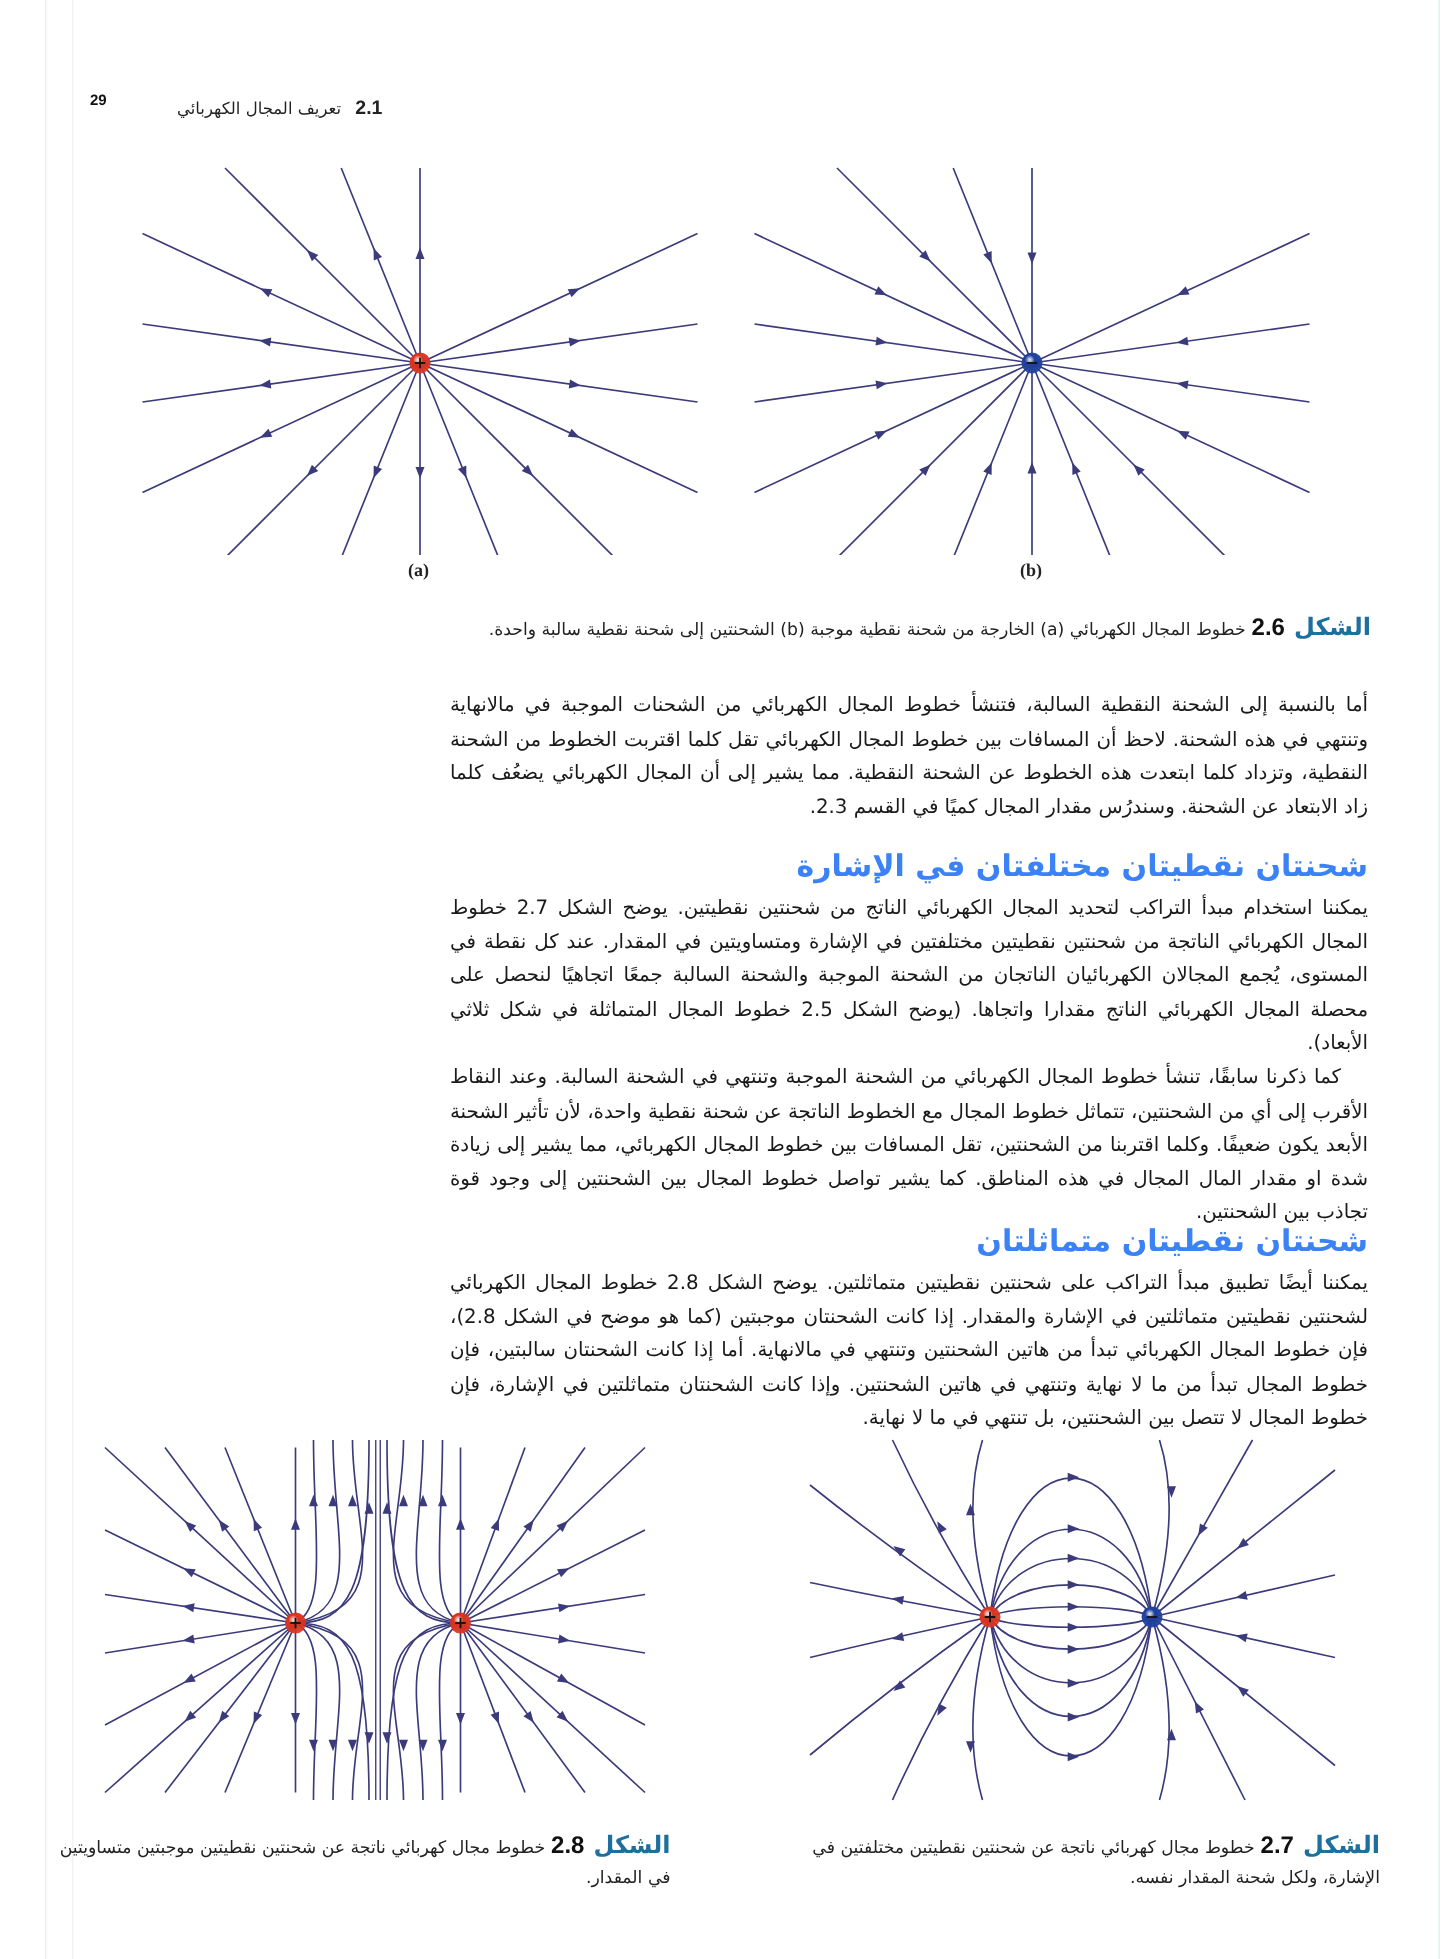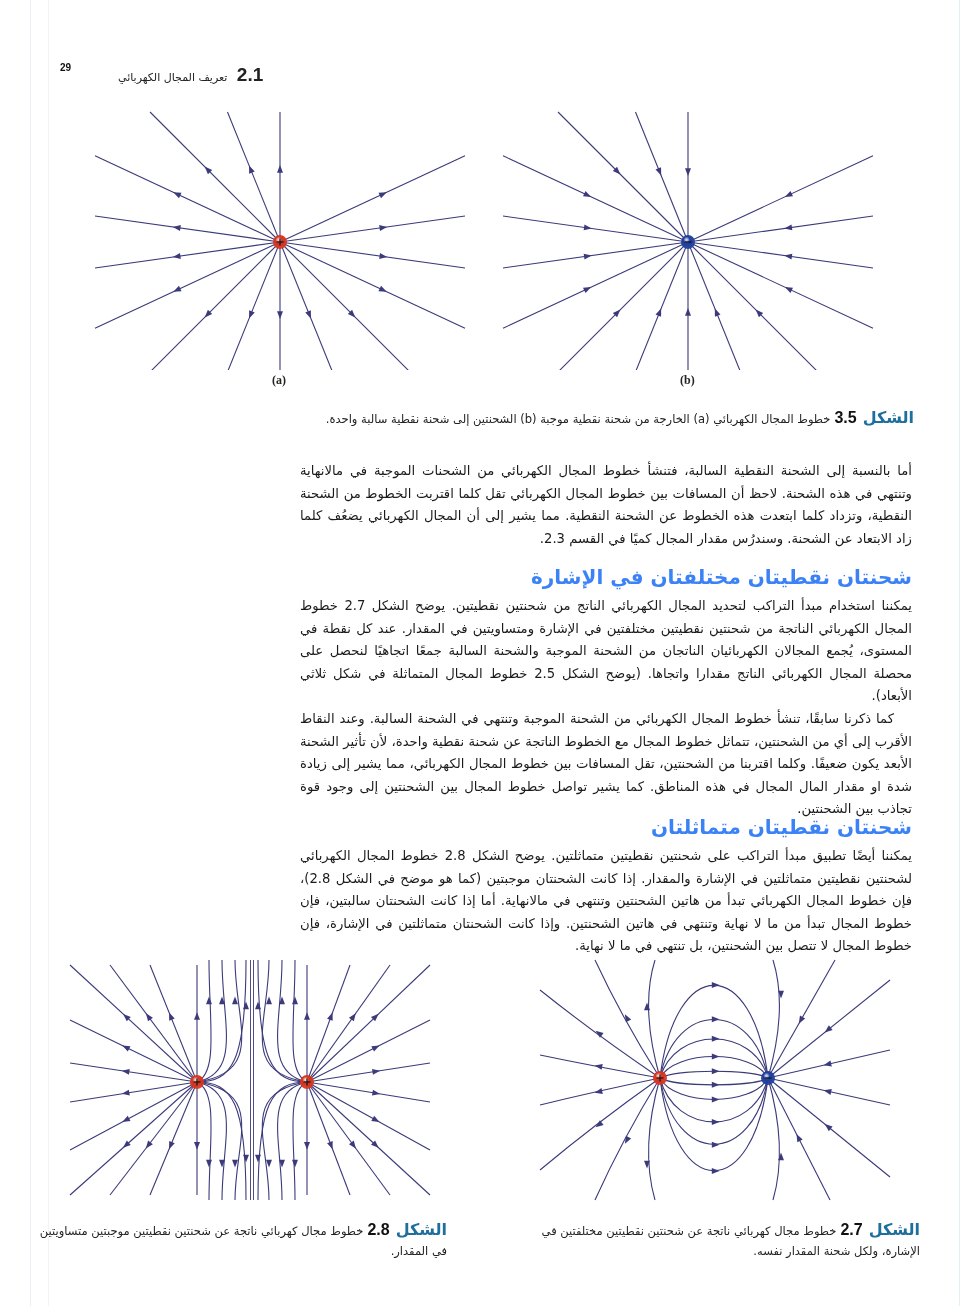--- a/index.html
+++ b/index.html
@@ -6,21 +6,21 @@
   body { width:970px; height:1306px; position:relative; overflow:hidden;
          font-family:"DejaVu Sans", sans-serif; color:#1a1a1a; }
   .edge-left { position:absolute; left:30px; top:0; width:1px; height:1306px; background:#eceff3; }
   .edge-left2 { position:absolute; left:48px; top:0; width:1px; height:1306px; background:#f1f3f6; }
   .edge-right { position:absolute; right:10px; top:0; width:1px; height:1306px; background:#dff1f2; }
 
   .page-num { position:absolute; left:60px; top:62px; font-weight:bold; font-size:10px;
               font-family:"Liberation Sans", sans-serif; color:#111; }
   .running-head { position:absolute; left:118px; top:64px; font-size:11px; direction:rtl;
                   font-family:"DejaVu Sans", sans-serif; color:#222; }
-  .running-head .sec { font-weight:bold; font-size:19px; font-family:"Liberation Sans", sans-serif; margin-left:6px; }
+  .running-head .sec { font-weight:bold; font-size:13px; font-family:"Liberation Sans", sans-serif; margin-left:6px; }
 
   .fig { position:absolute; }
   .fig svg { display:block; }
   .fig-label { position:absolute; font-family:"Liberation Serif", serif; font-weight:bold; font-size:12px; color:#222; }
 
   .caption { position:absolute; direction:rtl; text-align:right; font-size:11.5px; line-height:20px; color:#222;
              font-family:"DejaVu Sans", sans-serif; }
   .caption .cap-word { color:#1f6f9e; font-weight:bold; font-size:16px;text-align:center; }
   .caption .cap-num { font-weight:bold; font-size:16px; font-family:"Liberation Sans", sans-serif; color:#111; margin:0 6px 0 4px; }
 
@@ -133,21 +133,21 @@
           <stop offset="100%" stop-color="#1f3f9e" stop-opacity="0.9"></stop>
         </radialGradient>
       </defs>
       <circle cx="188" cy="132" r="7" fill="url(#g26b)"></circle>
       <line x1="184.5" y1="132" x2="191.5" y2="132" stroke="#111" stroke-width="1.2"></line>
     </svg>
 </div>
 <div class="fig-label" style="left:680px; top:373px;">(b)</div>
 
 <div class="caption" style="right:56px; top:408px; width:640px;">
-  <span class="cap-word">الشكل</span><span class="cap-num">3.5</span><span>خطوط المجال الكهربائي (a) الخارجة من شحنة نقطية موجبة (b) الشحنتين إلى شحنة نقطية سالبة واحدة.</span>
+  <span class="cap-word">الشكل</span><span class="cap-num">2.6</span><span>خطوط المجال الكهربائي (a) الخارجة من شحنة نقطية موجبة (b) الشحنتين إلى شحنة نقطية سالبة واحدة.</span>
 </div>
 
 <div class="body-text" style="right:58px; top:460px; width:612px;">
   <p>أما بالنسبة إلى الشحنة النقطية السالبة، فتنشأ خطوط المجال الكهربائي من الشحنات الموجبة في مالانهاية وتنتهي في هذه الشحنة. لاحظ أن المسافات بين خطوط المجال الكهربائي تقل كلما اقتربت الخطوط من الشحنة النقطية، وتزداد كلما ابتعدت هذه الخطوط عن الشحنة النقطية. مما يشير إلى أن المجال الكهربائي يضعُف كلما زاد الابتعاد عن الشحنة. وسندرُس مقدار المجال كميًا في القسم 2.3.</p>
 </div>
 
 <div class="heading" style="right:58px; top:565px; width:612px;">شحنتان نقطيتان مختلفتان في الإشارة</div>
 <div class="body-text" style="right:58px; top:595px; width:612px;margin-left:43px;">
   <p>يمكننا استخدام مبدأ التراكب لتحديد المجال الكهربائي الناتج من شحنتين نقطيتين. يوضح الشكل 2.7 خطوط المجال الكهربائي الناتجة من شحنتين نقطيتين مختلفتين في الإشارة ومتساويتين في المقدار. عند كل نقطة في المستوى، يُجمع المجالان الكهربائيان الناتجان من الشحنة الموجبة والشحنة السالبة جمعًا اتجاهيًا لنحصل على محصلة المجال الكهربائي الناتج مقدارا واتجاها. (يوضح الشكل 2.5 خطوط المجال المتماثلة في شكل ثلاثي الأبعاد).</p>
   <p class="indent">كما ذكرنا سابقًا، تنشأ خطوط المجال الكهربائي من الشحنة الموجبة وتنتهي في الشحنة السالبة. وعند النقاط الأقرب إلى أي من الشحنتين، تتماثل خطوط المجال مع الخطوط الناتجة عن شحنة نقطية واحدة، لأن تأثير الشحنة الأبعد يكون ضعيفًا. وكلما اقتربنا من الشحنتين، تقل المسافات بين خطوط المجال الكهربائي، مما يشير إلى زيادة شدة او مقدار المال المجال في هذه المناطق. كما يشير تواصل خطوط المجال بين الشحنتين إلى وجود قوة تجاذب بين الشحنتين.</p>

